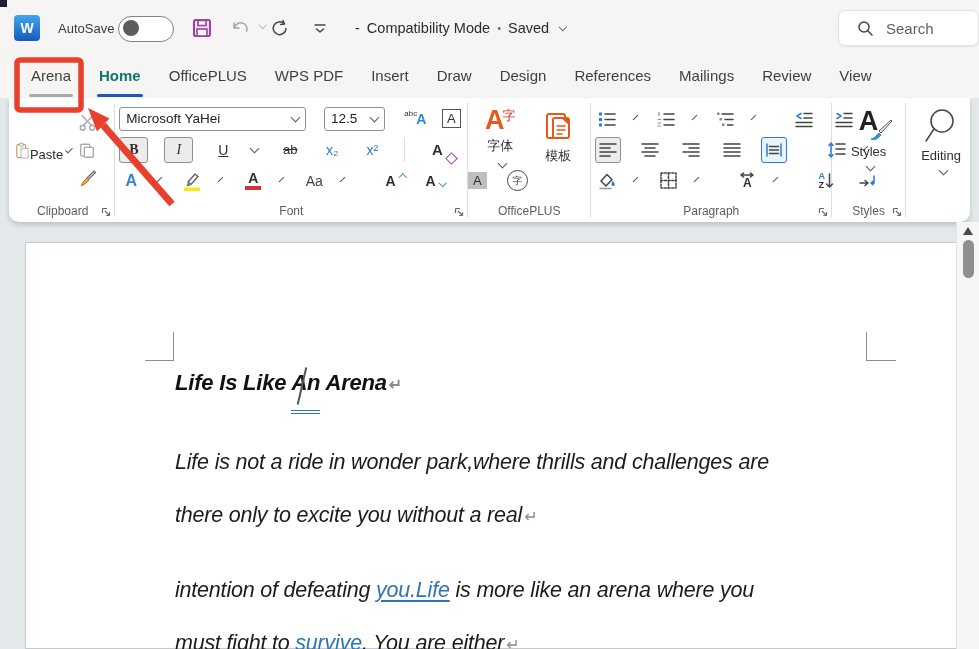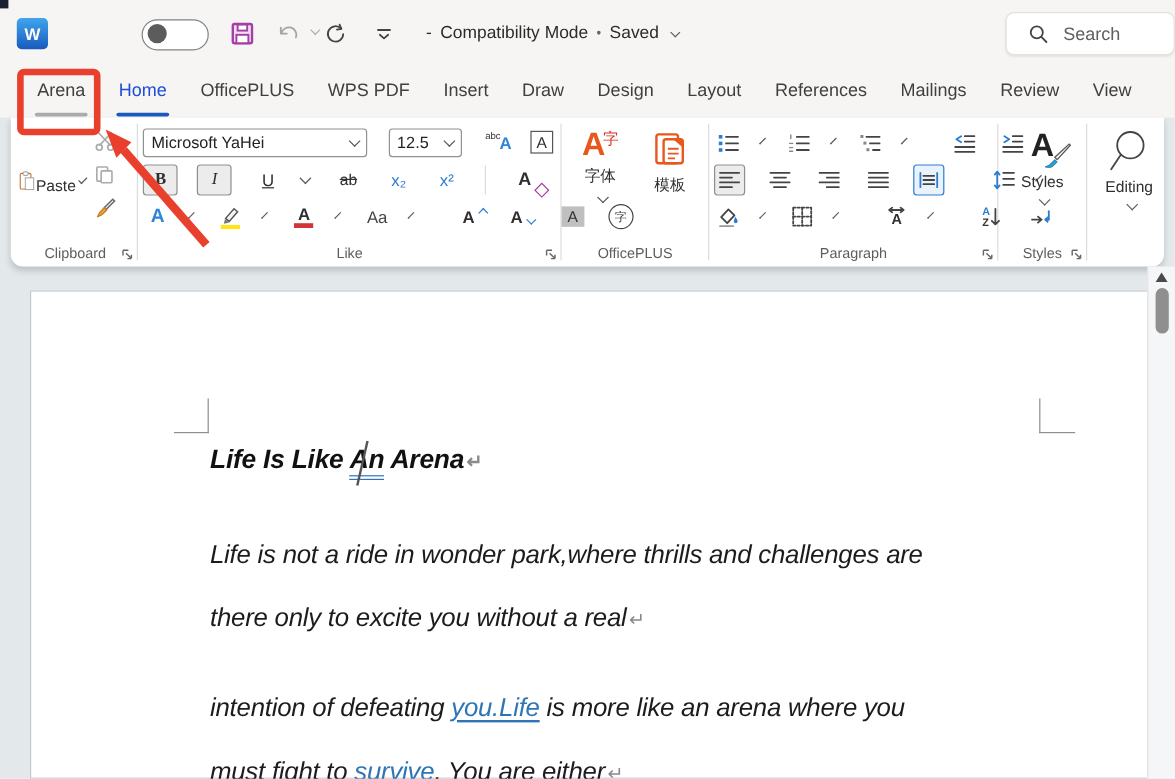--- a/index.html
+++ b/index.html
@@ -16,31 +16,31 @@
   .toggle .knob{position:absolute;left:4px;top:3px;width:16px;height:16px;border-radius:50%;background:#5c5c5c}
   .tb-ic{position:absolute;top:16px;width:24px;height:24px;display:flex;align-items:center;justify-content:center}
   .title-txt{position:absolute;left:355px;top:0;height:56px;display:flex;align-items:center;gap:7px;font-size:14.5px;color:#2b2b2b;white-space:nowrap}
   .title-txt .dot{color:#666;font-size:11px}
   .searchbox{position:absolute;left:838px;top:10px;width:141px;height:36px;background:#fff;border:1px solid #e3e1df;
              border-radius:7px;box-shadow:0 1px 2px rgba(0,0,0,.07);display:flex;align-items:center;gap:12px;padding-left:18px;box-sizing:border-box}
   .searchbox span{font-size:15px;color:#5f5f5f}
   
   .tabrow{position:absolute;top:56px;left:0;width:979px;height:42px;background:#F6F5F3;display:flex;padding-left:17px;box-sizing:border-box}
   .tab{position:relative;padding:0 14px;line-height:40px;font-size:15px;color:#3f3f3f;cursor:default}
-  .tab.active{font-weight:normal;color:#1d4ed8}
+  .tab.active{font-weight:bold;color:#0f766e}
   .tab.active::after{content:"";position:absolute;left:12px;right:12px;bottom:1px;height:3.5px;background:#185ABD;border-radius:2px}
   .tab.hovered::after{content:"";position:absolute;left:12px;right:12px;bottom:1px;height:3px;background:#ababab;border-radius:2px}
   
   .ribbon{position:absolute;top:98px;left:9px;width:961px;height:124px;background:#fff;
           border-radius:0 0 10px 10px;box-shadow:0 3px 5px rgba(0,0,0,.16);display:flex;box-sizing:border-box;padding:0 2px}
   .grp{position:relative;height:100%;box-sizing:border-box;padding:5px 4px 0 4px}
   .grp-label{position:absolute;bottom:4px;left:0;right:0;text-align:center;font-size:12px;color:#5d5d5d}
   .launcher{position:absolute;right:3px;bottom:5px}
   .vd{width:1px;background:#dcdcdc;margin:5px 0 5px 0}
-  .row{display:flex;}
+  .row{display:flex;align-items:center}
   .col{display:flex;flex-direction:column}
   .btn-sm{height:24px;min-width:24px;display:flex;align-items:center;justify-content:center;border-radius:3px;font-size:14px;color:#2f2f2f;position:relative}
   .boxed{border:1px solid #8f8f8f;background:#ececec}
   .cv{display:inline-block;width:6px;height:6px;border-right:1.4px solid #5a5a5a;border-bottom:1.4px solid #5a5a5a;
       transform:rotate(45deg);margin-left:4px;margin-top:-3px}
   .cvu{transform:rotate(225deg);margin-top:3px}
   .cv.sm{width:4.5px;height:4.5px}
   .ic{stroke:#444;fill:none;stroke-width:1.5;stroke-linecap:round;stroke-linejoin:round}
   .dis{opacity:.45}
   
@@ -75,37 +75,38 @@
   .big-btn{width:62px;display:flex;flex-direction:column;align-items:center;padding-top:4px}
   .big-btn .lbl{font-size:13px;color:#2f2f2f;margin-top:3px}
   .sty-a{font-size:27px;font-weight:bold;color:#222;line-height:28px;position:relative}
   
   .page{position:absolute;left:25px;top:242px;width:932px;height:407px;background:#fff;border:1px solid #c5c9cd;box-sizing:border-box}
   .corner-l{position:absolute;left:145px;top:332px;width:28px;height:28px;border-right:1.5px solid #8f8f8f;border-bottom:1.5px solid #8f8f8f}
   .corner-r{position:absolute;left:866px;top:332px;width:29px;height:28px;border-left:1.5px solid #8f8f8f;border-bottom:1.5px solid #8f8f8f}
   .doc-line{position:absolute;left:175px;white-space:nowrap;font-style:italic;font-size:21.5px;color:#1c1c1c;letter-spacing:-0.2px}
   .title-line{font-weight:bold;font-size:22px;color:#111}
   .pmark{color:#8a8a8a;font-style:normal;font-size:16px;margin-left:2px}
-  .dbl-ul{border-bottom:4px double #2E75B6;padding-bottom:1px}
+  .dbl-ul{border-bottom:4px double #2E75B6;padding-bottom:15px}
   .sq{text-decoration-style:wavy;text-decoration-color:#D13438;text-decoration-thickness:1px;text-underline-offset:6px}
   .link{color:#2E75B6;text-decoration:underline;text-decoration-color:#2E75B6;text-underline-offset:3px}
   .ibeam{position:absolute;left:301px;top:367px;width:1.6px;height:38px;background:#555;transform:rotate(13deg)}
   
   .sb-track{position:absolute;right:0;top:222px;width:22px;height:427px;background:#F4F6F7;border-left:1px solid #e4e4e4}
   .sb-up{position:absolute;right:6px;top:227px;width:0;height:0;border-left:5px solid transparent;border-right:5px solid transparent;border-bottom:8px solid #4a4a4a}
   .sb-thumb{position:absolute;right:5px;top:240px;width:11px;height:38px;background:#8f8f8f;border-radius:6px}
   
   .ann{position:absolute;top:0;left:0;width:979px;height:649px;pointer-events:none;z-index:60}
 </style>
 </head>
 <body>
 
 <div class="titlebar">
   <div class="corner-dark"></div>
   <div class="wlogo">W</div>
+  <div class="autosave-lbl">AutoSave</div>
   <div class="toggle">
       <div class="knob"></div>
     </div>
 
   <div class="tb-ic" style="left:190px">
     <svg width="22" height="22" viewBox="0 0 22 22">
       <rect x="3" y="3" width="16" height="16" rx="1.5" fill="#F3DFF3" stroke="#A33FA5" stroke-width="2"></rect>
       <rect x="7" y="3.5" width="8" height="5" fill="#fff" stroke="#A33FA5" stroke-width="1.6"></rect>
       <rect x="6" y="12" width="10" height="7" fill="#fff" stroke="#A33FA5" stroke-width="1.6"></rect>
     </svg>
@@ -148,21 +149,20 @@
 </div>
 
 <div class="tabrow">
   <div class="tab hovered"><span>Arena</span></div>
   <div class="tab active"><span>Home</span></div>
   <div class="tab"><span>OfficePLUS</span></div>
   <div class="tab"><span>WPS PDF</span></div>
   <div class="tab"><span>Insert</span></div>
   <div class="tab"><span>Draw</span></div>
   <div class="tab"><span>Design</span></div>
-  <div class="tab"><span>Layout</span></div>
   <div class="tab"><span>References</span></div>
   <div class="tab"><span>Mailings</span></div>
   <div class="tab"><span>Review</span></div>
   <div class="tab"><span>View</span></div>
 </div>
 
 <div class="ribbon">
 
   <div class="grp" style="width:108px">
     <div class="row">
@@ -280,21 +280,21 @@
         <span class="gs-a">A</span>
           <span class="cv sm" style="border-color:#2B7CD3;margin-bottom:-8px"></span>
       </div>
       <div class="btn-sm" style="margin-left:6px">
         <span class="shade-a">A</span>
       </div>
       <div class="btn-sm" style="margin-left:4px">
         <span class="enclose">字</span>
       </div>
     </div>
-    <div class="grp-label"><span>Like</span></div>
+    <div class="grp-label"><span>Font</span></div>
     <svg class="launcher" width="10" height="10" viewBox="0 0 10 10" stroke="#666" fill="none" stroke-width="1.2">
       <path d="M1.5 1.5H6M1.5 1.5V6M4 4l4.5 4.5M8.5 8.5V5.2M8.5 8.5H5.2"></path>
     </svg>
   </div>
 
   <div class="vd"></div>
 
   <div class="grp" style="width:126px">
     <div class="row" style="justify-content:center;gap:2px">
       <div class="op-btn">

